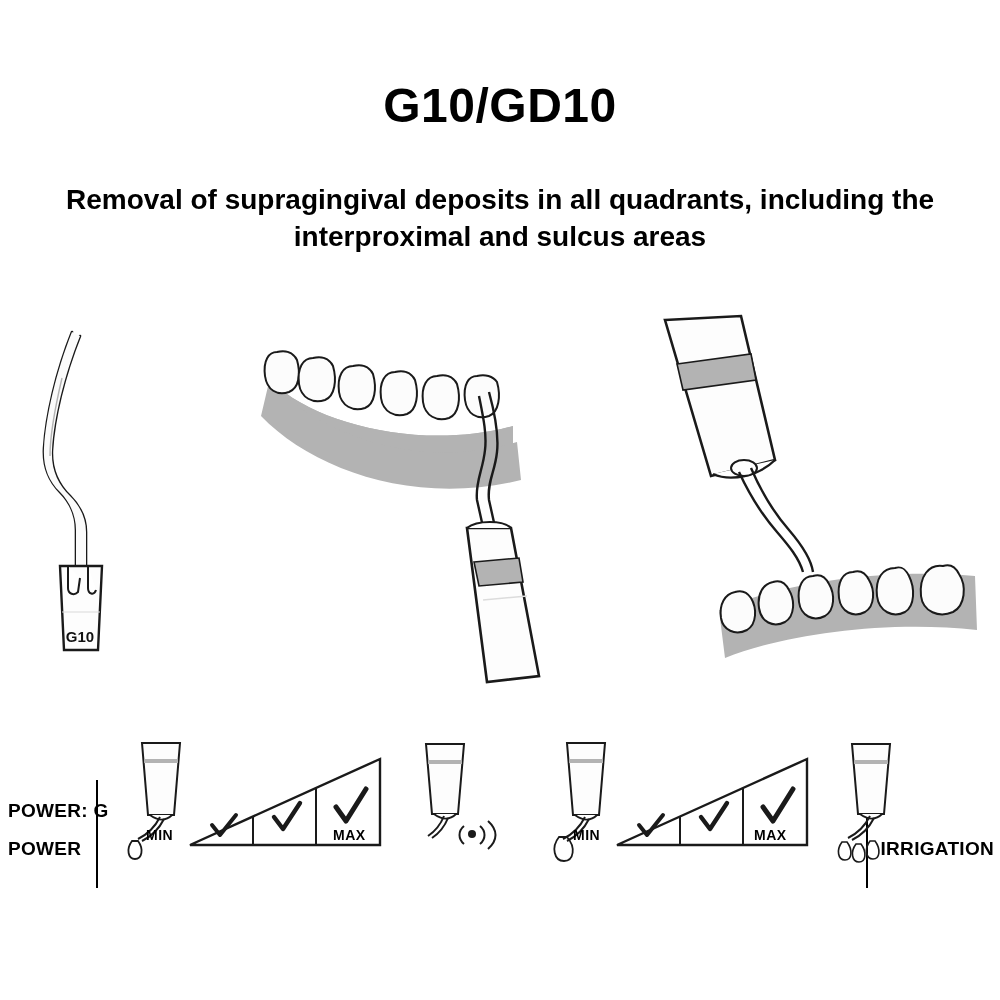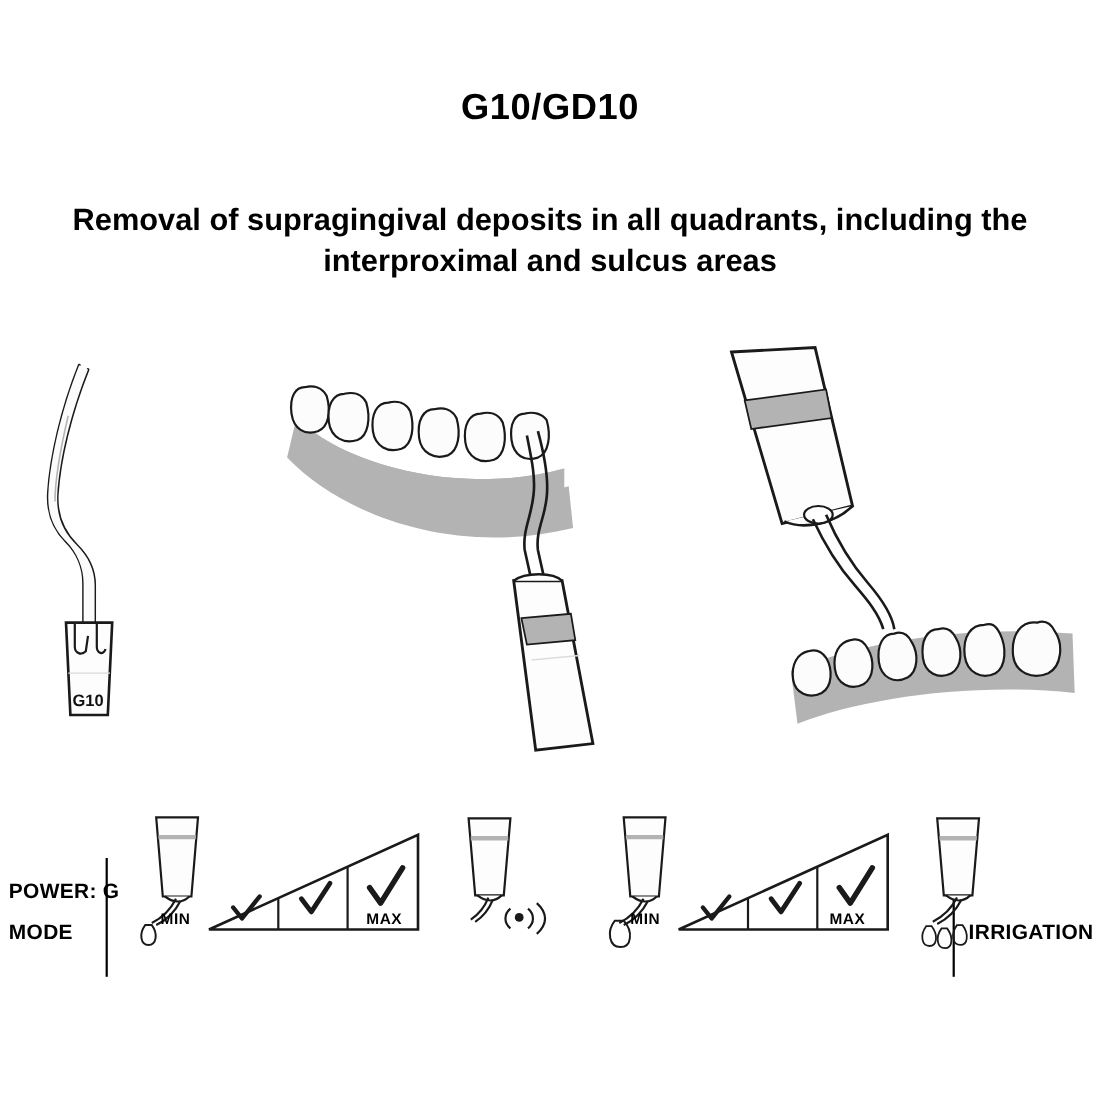--- a/index.html
+++ b/index.html
@@ -16,21 +16,21 @@
     overflow: hidden;
   }
 
   
   #title {
     position: absolute;
     top: 78px;
     left: 0;
     width: 1000px;
     text-align: center;
-    font-size: 33px;
+    font-size: 48px;
     font-weight: bold;
     letter-spacing: 0.5px;
   }
   #subtitle {
     position: absolute;
     top: 182px;
     left: 60px;
     width: 880px;
     text-align: center;
     font-size: 28px;
@@ -165,21 +165,21 @@
         <path d="M158 266 C 148 266, 142 276, 144 292 C 146 306, 158 312, 170 306 C 180 300, 180 284, 174 274 C 170 266, 164 264, 158 266 Z"></path>
         <path d="M198 262 C 188 262, 182 272, 184 288 C 186 302, 198 308, 210 302 C 220 296, 220 280, 214 270 C 210 262, 204 260, 198 262 Z"></path>
         <path d="M240 258 C 228 258, 220 268, 222 286 C 224 302, 238 308, 250 302 C 260 296, 260 278, 254 266 C 250 258, 246 256, 240 258 Z"></path>
         <path d="M288 256 C 274 254, 264 266, 266 286 C 268 302, 284 308, 298 302 C 310 296, 312 276, 304 264 C 300 256, 294 254, 288 256 Z"></path>
       </g>
     </svg>
   </div>
 </div>
 
 <div class="mode-label">POWER: G</div>
-<div class="power-label">MODE</div>
+<div class="power-label">POWER</div>
 <div class="irrigation-label">IRRIGATION</div>
 
 <div class="divider" style="left:96px; top:780px; width:2px; height:108px;"></div>
 <div class="divider" style="left:866px; top:780px; width:2px; height:108px;"></div>
 
 <div id="bottom">
 
   <div class="illus" style="left:108px; top:35px;">
     <svg width="300" height="130" viewBox="0 0 300 130">
 

